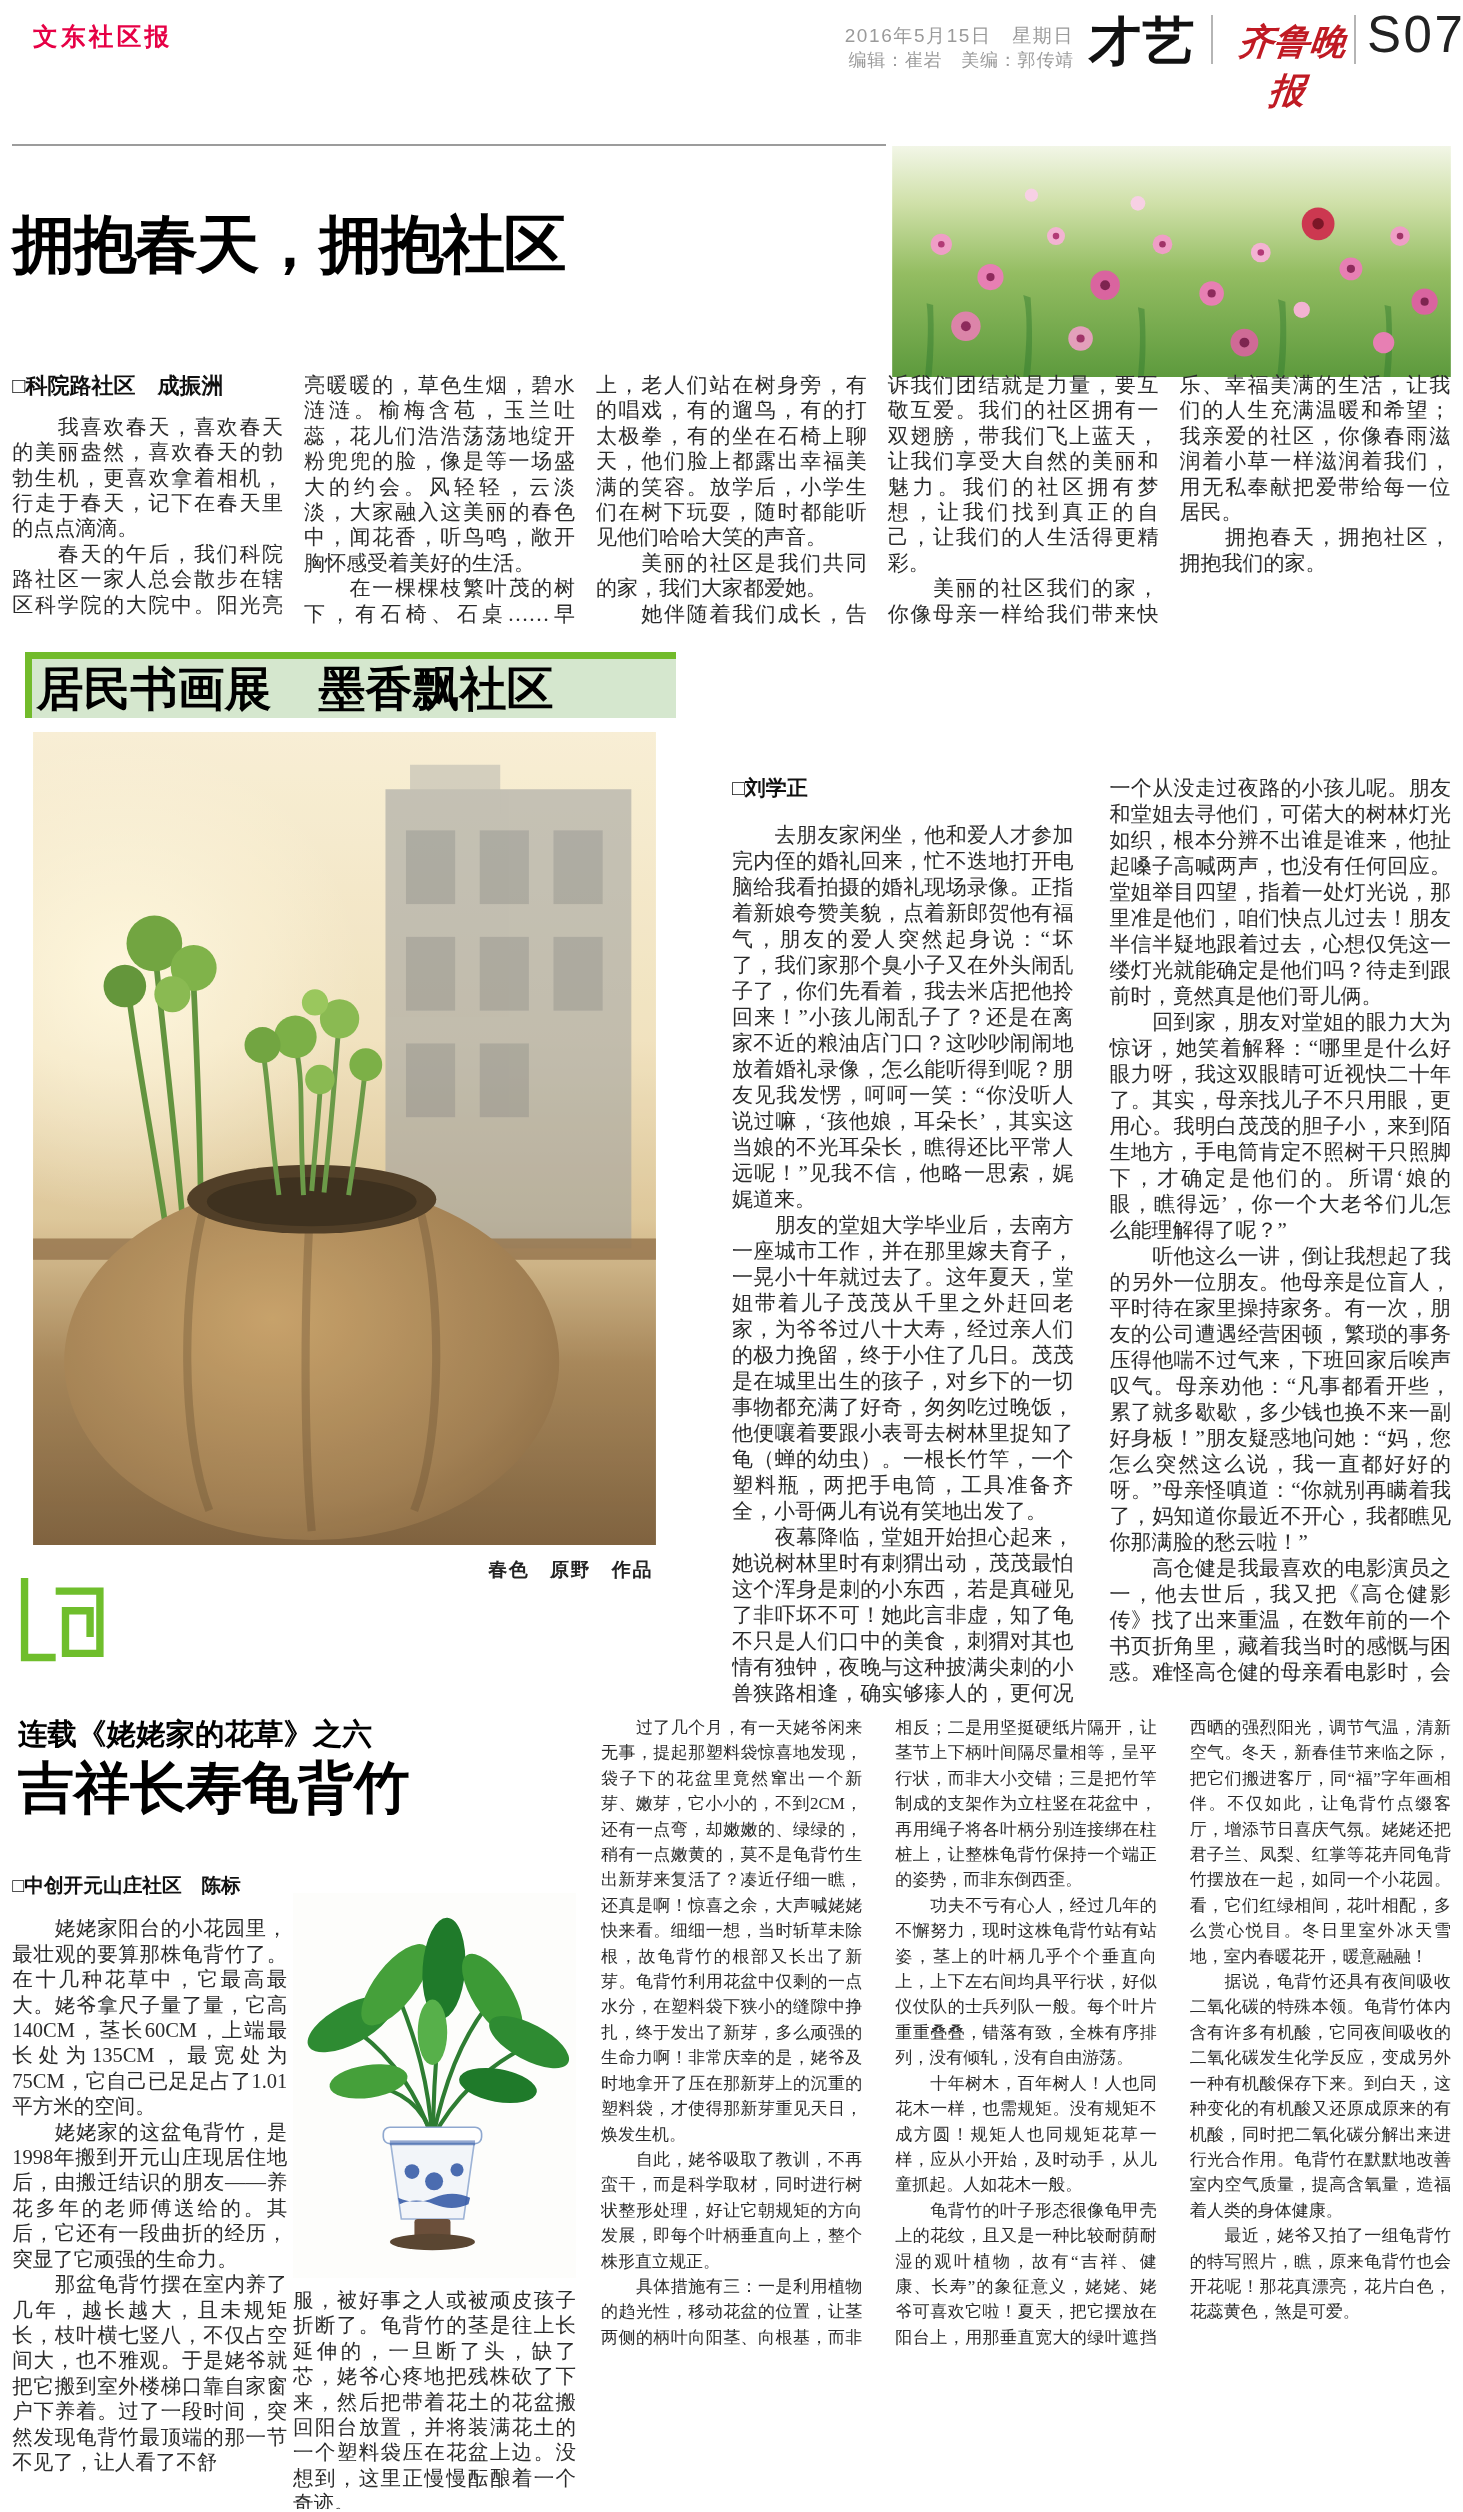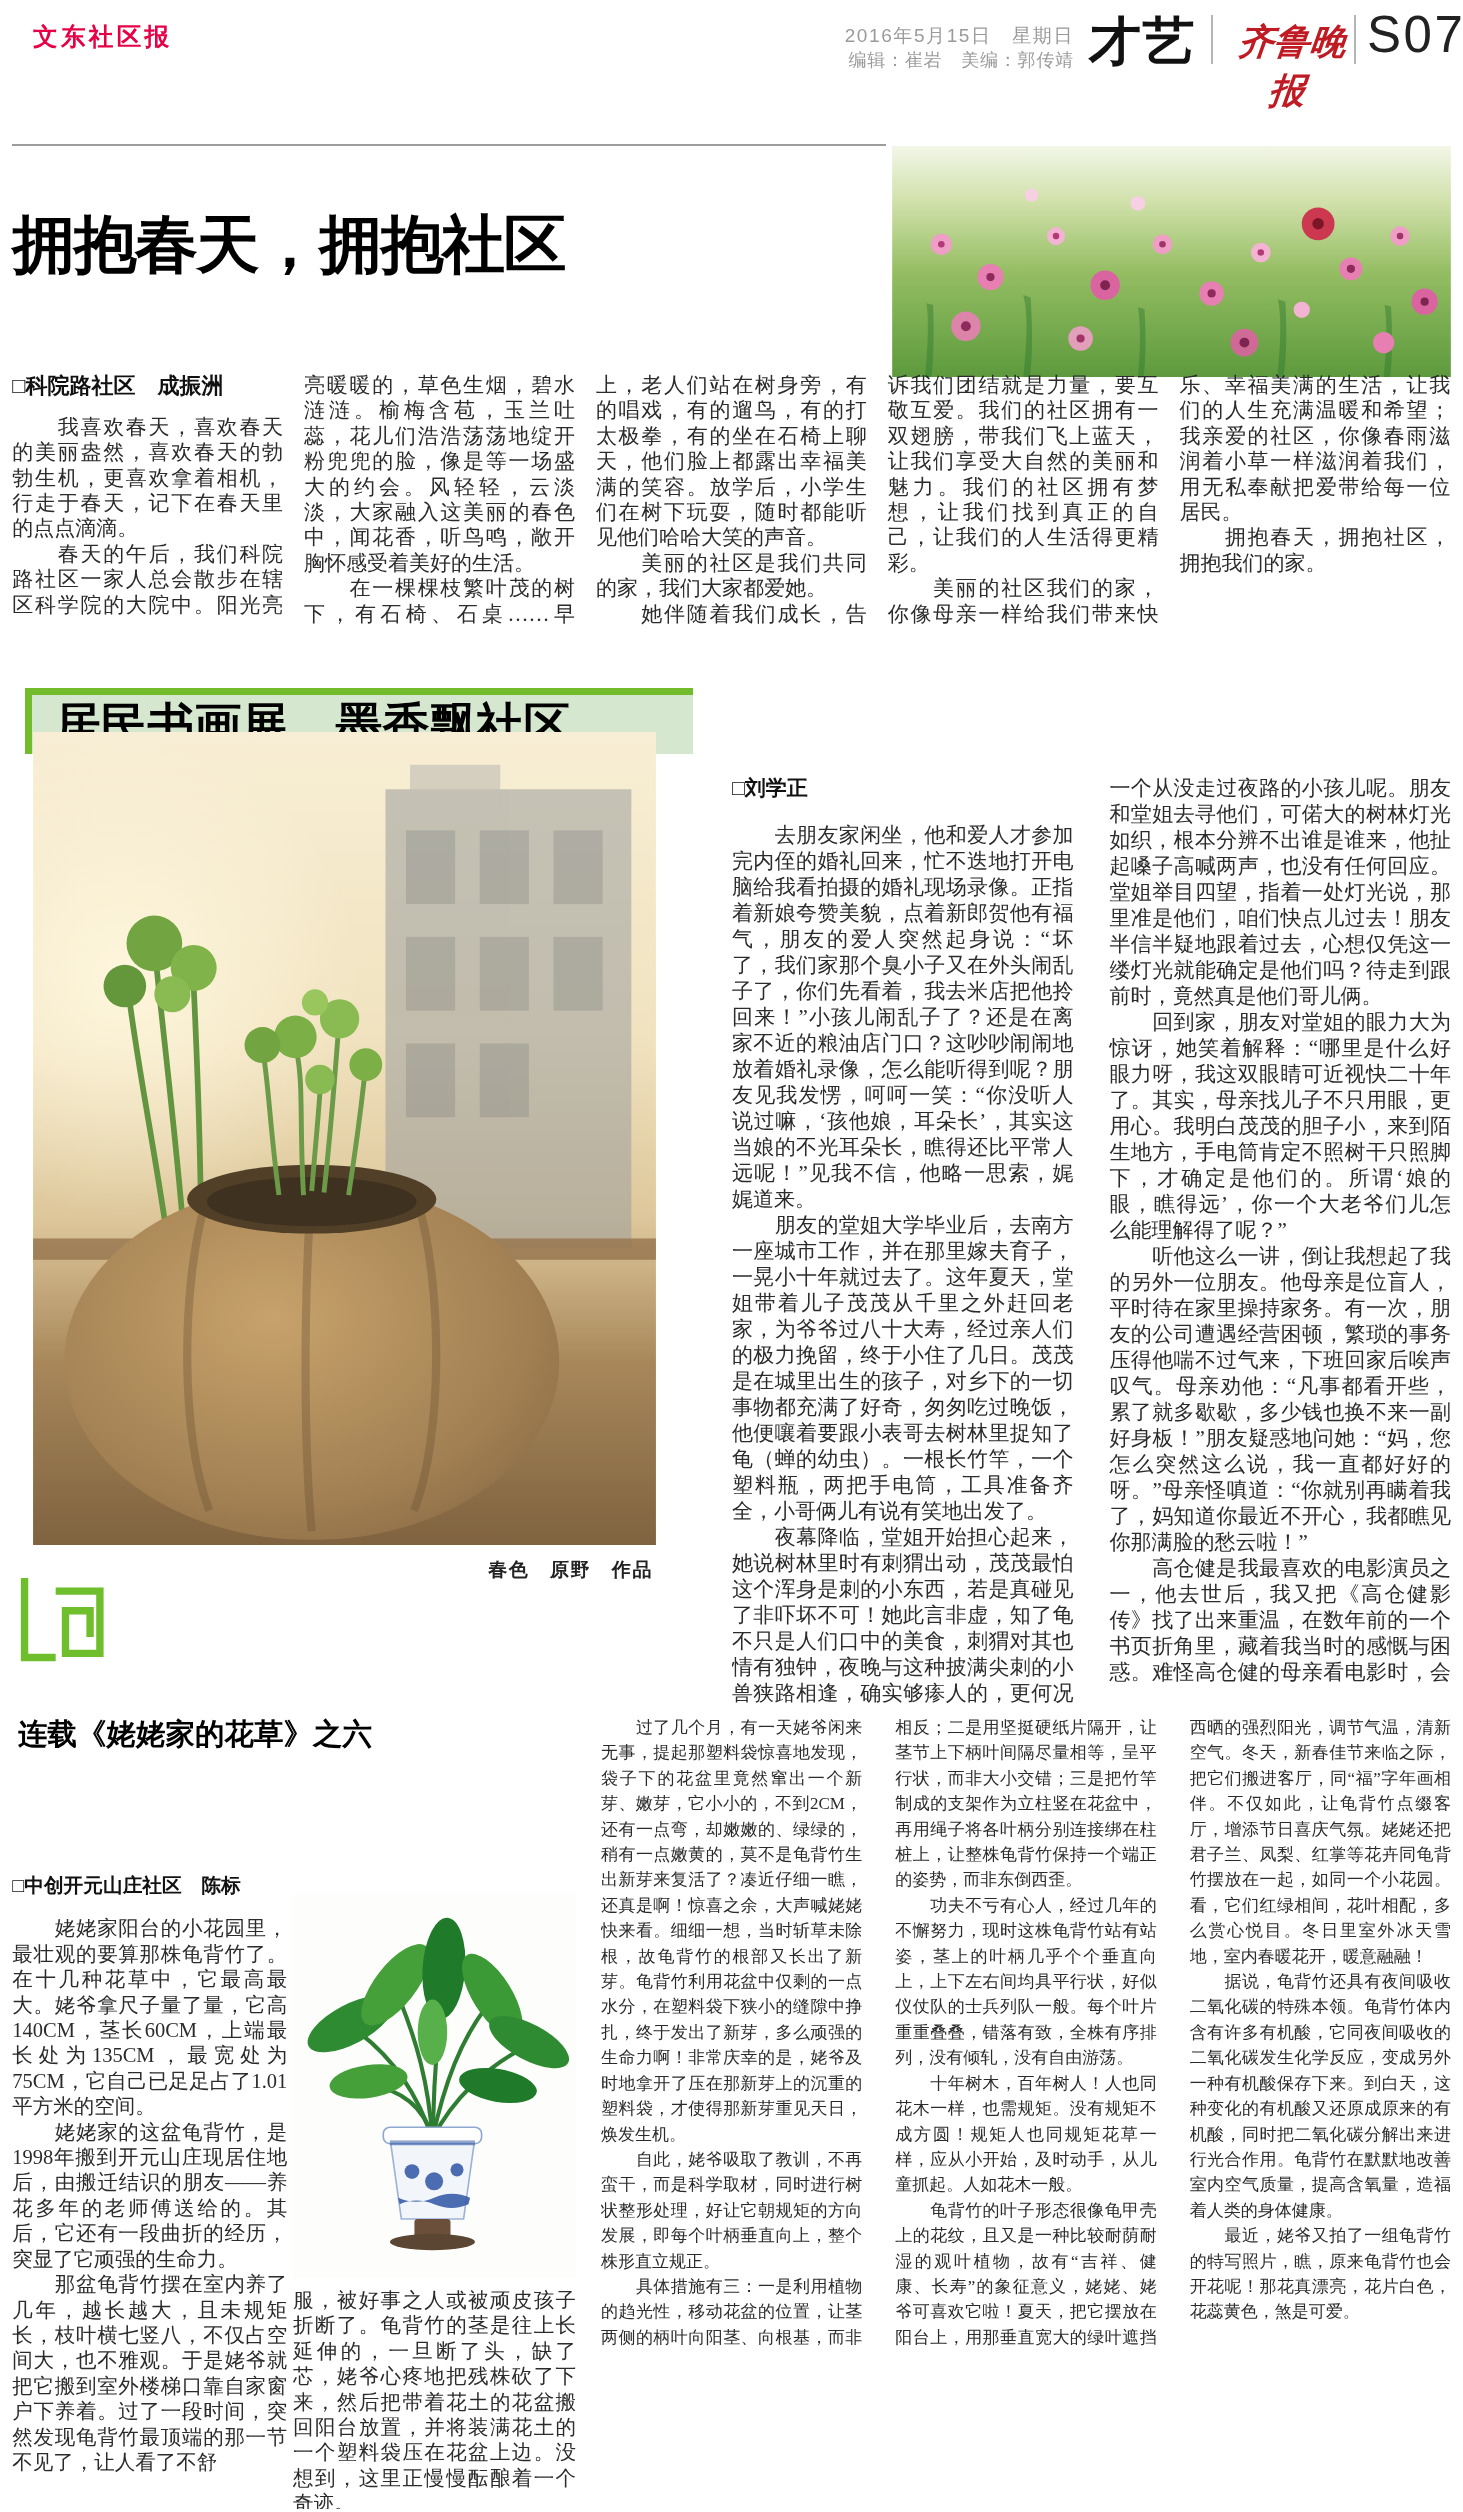--- a/index.html
+++ b/index.html
@@ -33,21 +33,21 @@
   
   .flower-photo{left:892px;top:146px;width:559px;height:231px;overflow:hidden;}
   .gourd-photo{left:33px;top:732px;width:623px;height:813px;overflow:hidden;}
   .caption{left:328px;top:1557px;width:325px;text-align:right;font-size:19px;font-weight:bold;
            font-family:"Liberation Sans",sans-serif;color:#222;letter-spacing:1.6px;}
   .spiral{left:18px;top:1578px;}
   
   .banner{left:24.6px;top:652px;width:639px;height:59px;background:#d5e7ce;
           border-left:7.4px solid #72bb2b;border-top:7.4px solid #72bb2b;
           font-size:47px;font-weight:900;color:#000;font-family:"Liberation Sans",sans-serif;
-          padding-left:22px;line-height:59px;white-space:nowrap;margin-top:36px;}
+          padding-left:5px;line-height:59px;white-space:nowrap;}
   
   .a2-title{left:732px;top:689px;font-size:61px;font-weight:900;color:#000;
             font-family:"Liberation Sans",sans-serif;white-space:nowrap;}
   .a2-cols{left:732px;top:775px;width:719px;height:933px;column-count:2;column-gap:36px;
            font-size:21px;line-height:26px;overflow:hidden;}
   .a2-cols .byline{font-size:21px;margin:0 0 21px 0;}
   
   .a3-kicker{left:18px;top:1715px;font-size:29.5px;font-weight:900;color:#000;
              font-family:"Liberation Sans",sans-serif;white-space:nowrap;}
   .a3-title{left:18px;top:1751px;font-size:56px;font-weight:900;color:#000;
@@ -235,20 +235,21 @@
     <div class="flow">　　去朋友家闲坐，他和爱人才参加完内侄的婚礼回来，忙不迭地打开电脑给我看拍摄的婚礼现场录像。正指着新娘夸赞美貌，点着新郎贺他有福气，朋友的爱人突然起身说：“坏了，我们家那个臭小子又在外头闹乱子了，你们先看着，我去米店把他拎回来！”小孩儿闹乱子了？还是在离家不近的粮油店门口？这吵吵闹闹地放着婚礼录像，怎么能听得到呢？朋友见我发愣，呵呵一笑：“你没听人说过嘛，‘孩他娘，耳朵长’，其实这当娘的不光耳朵长，瞧得还比平常人远呢！”见我不信，他略一思索，娓娓道来。
 　　朋友的堂姐大学毕业后，去南方一座城市工作，并在那里嫁夫育子，一晃小十年就过去了。这年夏天，堂姐带着儿子茂茂从千里之外赶回老家，为爷爷过八十大寿，经过亲人们的极力挽留，终于小住了几日。茂茂是在城里出生的孩子，对乡下的一切事物都充满了好奇，匆匆吃过晚饭，他便嚷着要跟小表哥去树林里捉知了龟（蝉的幼虫）。一根长竹竿，一个塑料瓶，两把手电筒，工具准备齐全，小哥俩儿有说有笑地出发了。
 　　夜幕降临，堂姐开始担心起来，她说树林里时有刺猬出动，茂茂最怕这个浑身是刺的小东西，若是真碰见了非吓坏不可！她此言非虚，知了龟不只是人们口中的美食，刺猬对其也情有独钟，夜晚与这种披满尖刺的小兽狭路相逢，确实够瘆人的，更何况一个从没走过夜路的小孩儿呢。朋友和堂姐去寻他们，可偌大的树林灯光如织，根本分辨不出谁是谁来，他扯起嗓子高喊两声，也没有任何回应。堂姐举目四望，指着一处灯光说，那里准是他们，咱们快点儿过去！朋友半信半疑地跟着过去，心想仅凭这一缕灯光就能确定是他们吗？待走到跟前时，竟然真是他们哥儿俩。
 　　回到家，朋友对堂姐的眼力大为惊讶，她笑着解释：“哪里是什么好眼力呀，我这双眼睛可近视快二十年了。其实，母亲找儿子不只用眼，更用心。我明白茂茂的胆子小，来到陌生地方，手电筒肯定不照树干只照脚下，才确定是他们的。所谓‘娘的眼，瞧得远’，你一个大老爷们儿怎么能理解得了呢？”
 　　听他这么一讲，倒让我想起了我的另外一位朋友。他母亲是位盲人，平时待在家里操持家务。有一次，朋友的公司遭遇经营困顿，繁琐的事务压得他喘不过气来，下班回家后唉声叹气。母亲劝他：“凡事都看开些，累了就多歇歇，多少钱也换不来一副好身板！”朋友疑惑地问她：“妈，您怎么突然这么说，我一直都好好的呀。”母亲怪嗔道：“你就别再瞒着我了，妈知道你最近不开心，我都瞧见你那满脸的愁云啦！”
 　　高仓健是我最喜欢的电影演员之一，他去世后，我又把《高仓健影传》找了出来重温，在数年前的一个书页折角里，藏着我当时的感慨与困惑。难怪高仓健的母亲看电影时，会痛心地说：“我可怜的孩子吆，脚跟又冻裂了，这不，都贴着橡皮膏呢！”那是一种肉色橡皮膏，高仓健特意用它来隐藏脚上的冻疮，不要说观众，就连最细心的化妆师和摄影师都没有发现。
 　　远走他乡的游子们，走过的每一个脚印都系着母亲的丝丝挂牵，再遥远漫长的道路，也长不过娘的目光所及。</div>
   </div>
 
   <div class="abs a3-kicker">连载《姥姥家的花草》之六</div>
+  <div class="abs a3-title">吉祥长寿龟背竹</div>
 
   <div class="abs a3-col1">
     <div class="byline">□中创开元山庄社区　陈标</div>
     <div class="flow">　　姥姥家阳台的小花园里，最壮观的要算那株龟背竹了。在十几种花草中，它最高最大。姥爷拿尺子量了量，它高140CM，茎长60CM，上端最长处为135CM，最宽处为75CM，它自己已足足占了1.01平方米的空间。
 　　姥姥家的这盆龟背竹，是1998年搬到开元山庄现居住地后，由搬迁结识的朋友——养花多年的老师傅送给的。其后，它还有一段曲折的经历，突显了它顽强的生命力。
 　　那盆龟背竹摆在室内养了几年，越长越大，且未规矩长，枝叶横七竖八，不仅占空间大，也不雅观。于是姥爷就把它搬到室外楼梯口靠自家窗户下养着。过了一段时间，突然发现龟背竹最顶端的那一节不见了，让人看了不舒</div>
   </div>
 
   <div class="abs plant-photo">
     <svg width="283" height="385" viewBox="0 0 345 470">

